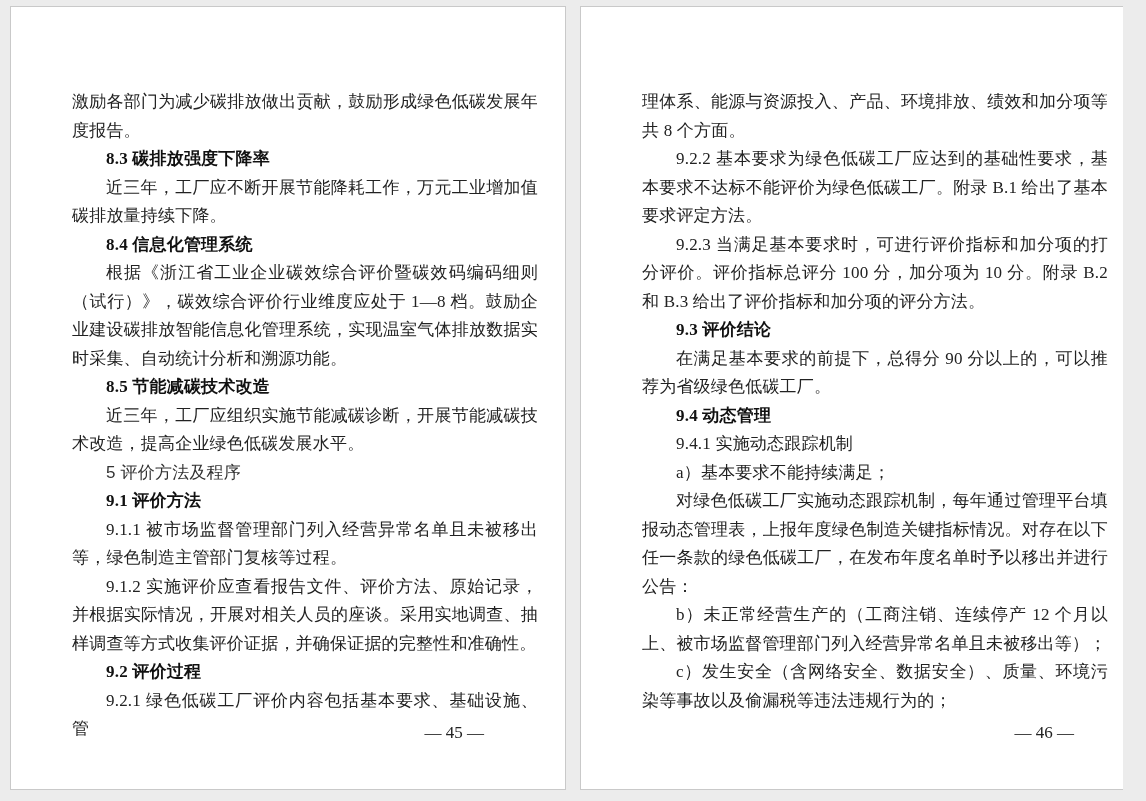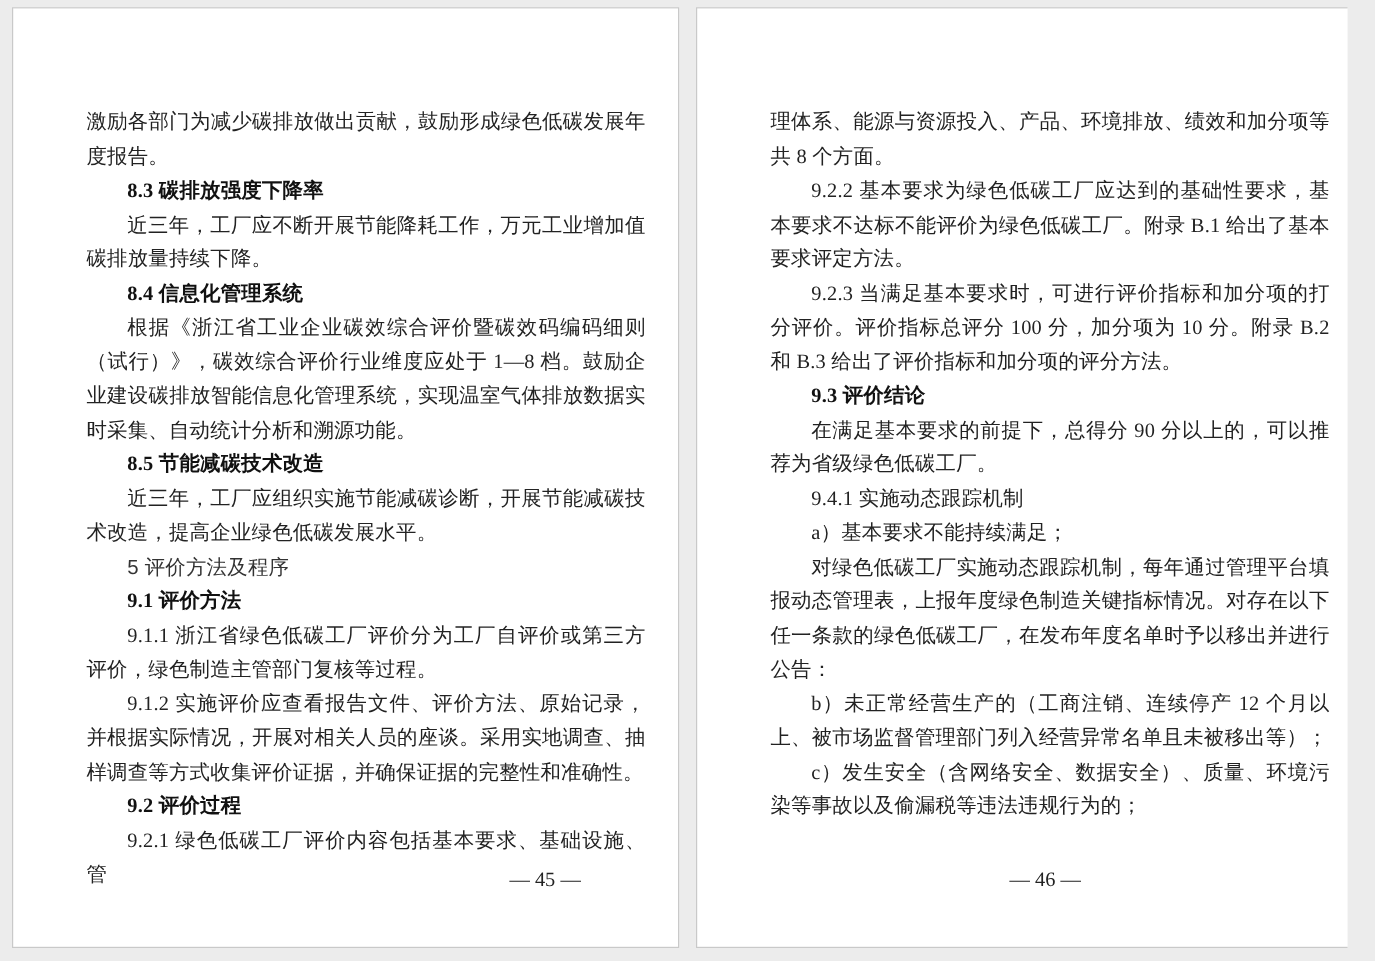--- a/index.html
+++ b/index.html
@@ -52,53 +52,54 @@
   .page-footer {
     position: absolute;
     top: 714px;
     left: 77px;
     right: 61px;
     font-size: 17px;
     line-height: 24px;
     color: #222222;
   }
   .page.left  .page-footer { text-align: right; padding-right: 20px; }
-  .page.right .page-footer { text-align: center;  padding-left: 10px;  }
+  .page.right .page-footer { text-align: right;  padding-left: 10px;  }
 </style>
 </head>
 <body>
 
 <div class="canvas">
 
   <div class="page left">
     <div class="page-content">
         <p class="para body-cont">激励各部门为减少碳排放做出贡献，鼓励形成绿色低碳发展年度报告。</p>
         <p class="para heading-bold">8.3 碳排放强度下降率</p>
         <p class="para body">近三年，工厂应不断开展节能降耗工作，万元工业增加值碳排放量持续下降。</p>
         <p class="para heading-bold">8.4 信息化管理系统</p>
         <p class="para body">根据《浙江省工业企业碳效综合评价暨碳效码编码细则（试行）》，碳效综合评价行业维度应处于 1—8 档。鼓励企业建设碳排放智能信息化管理系统，实现温室气体排放数据实时采集、自动统计分析和溯源功能。</p>
         <p class="para heading-bold">8.5 节能减碳技术改造</p>
         <p class="para body">近三年，工厂应组织实施节能减碳诊断，开展节能减碳技术改造，提高企业绿色低碳发展水平。</p>
         <p class="para heading-sans">5 评价方法及程序</p>
         <p class="para heading-bold">9.1 评价方法</p>
-        <p class="para body">9.1.1 浙江省绿色低碳工厂评价分为工厂自评价或第三方评价，绿色制造主管部门复核等过程。</p>
+        <p class="para body">9.1.1 被市场监督管理部门列入经营异常名单且未被移出等，绿色制造主管部门复核等过程。</p>
         <p class="para body">9.1.2 实施评价应查看报告文件、评价方法、原始记录，并根据实际情况，开展对相关人员的座谈。采用实地调查、抽样调查等方式收集评价证据，并确保证据的完整性和准确性。</p>
         <p class="para heading-bold">9.2 评价过程</p>
         <p class="para body">9.2.1 绿色低碳工厂评价内容包括基本要求、基础设施、管</p>
       </div>
     <div class="page-footer">— 45 —</div>
   </div>
 
   <div class="page right">
     <div class="page-content">
         <p class="para body-cont">理体系、能源与资源投入、产品、环境排放、绩效和加分项等共 8 个方面。</p>
         <p class="para body">9.2.2 基本要求为绿色低碳工厂应达到的基础性要求，基本要求不达标不能评价为绿色低碳工厂。附录 B.1 给出了基本要求评定方法。</p>
         <p class="para body">9.2.3 当满足基本要求时，可进行评价指标和加分项的打分评价。评价指标总评分 100 分，加分项为 10 分。附录 B.2 和 B.3 给出了评价指标和加分项的评分方法。</p>
         <p class="para heading-bold">9.3 评价结论</p>
         <p class="para body">在满足基本要求的前提下，总得分 90 分以上的，可以推荐为省级绿色低碳工厂。</p>
+        <p class="para heading-bold">9.4 动态管理</p>
         <p class="para body">9.4.1 实施动态跟踪机制</p>
         <p class="para body">a）基本要求不能持续满足；</p>
         <p class="para body">对绿色低碳工厂实施动态跟踪机制，每年通过管理平台填报动态管理表，上报年度绿色制造关键指标情况。对存在以下任一条款的绿色低碳工厂，在发布年度名单时予以移出并进行公告：</p>
         <p class="para body">b）未正常经营生产的（工商注销、连续停产 12 个月以上、被市场监督管理部门列入经营异常名单且未被移出等）；</p>
         <p class="para body">c）发生安全（含网络安全、数据安全）、质量、环境污染等事故以及偷漏税等违法违规行为的；</p>
       </div>
     <div class="page-footer">— 46 —</div>
   </div>
 
 </div>

